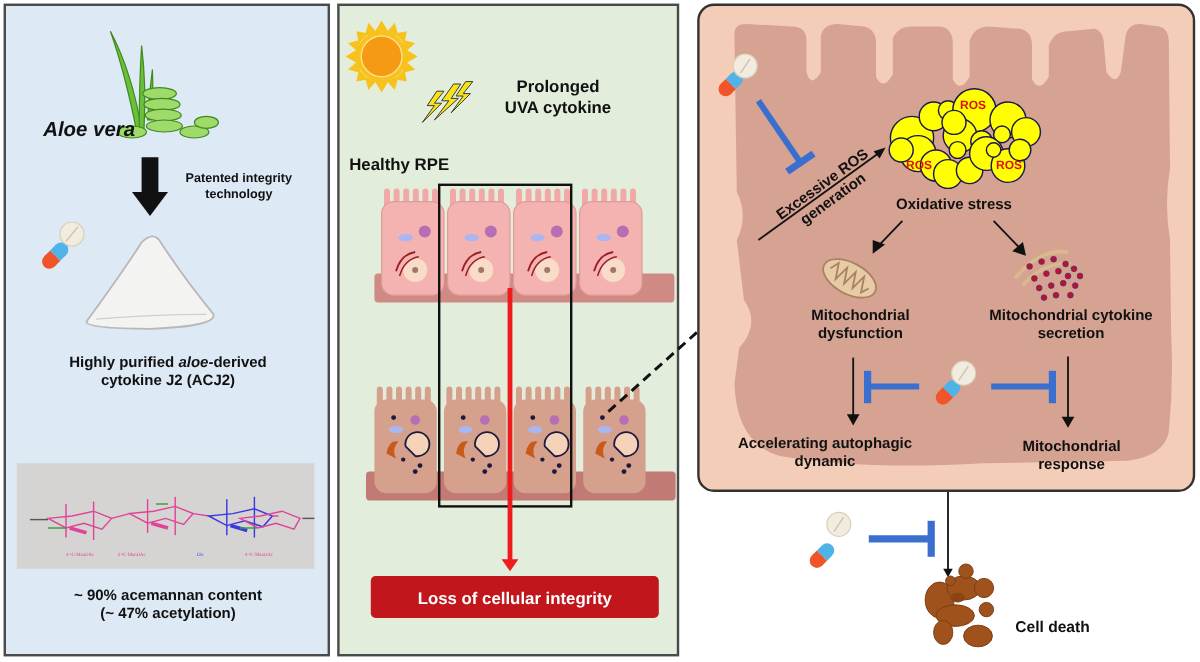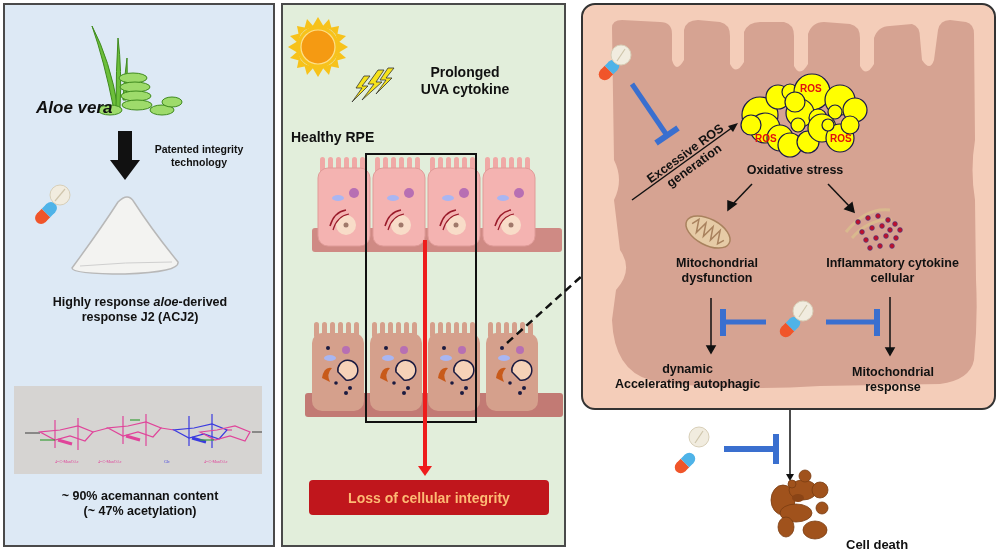--- a/index.html
+++ b/index.html
@@ -51,22 +51,22 @@
   <circle cx="60" cy="195" r="10" fill="#f1ecdf" stroke="#d8cfb8"></circle>
   <line x1="55" y1="201" x2="65" y2="189" stroke="#cfc5ac" stroke-width="1.2"></line>
 </svg>
 
 <svg width="1000" height="552">
   <path d="M72 268 Q100 230 118 202 Q128 192 134 202 Q152 230 178 262 Q180 272 125 274 Q72 274 72 268Z" fill="#f3f3f1" stroke="#b8b8b8" stroke-width="1.5"></path>
   <path d="M80 266 Q125 262 172 262" stroke="#cfcfcf" stroke-width="1" fill="none"></path>
 </svg>
 
 <div class="lbl" style="left:10px;top:295px;width:260px;font-size:12.5px;">
-  <div><span>Highly response </span><i>aloe</i><span>-derived</span></div>
-  <div>response J2 (ACJ2)</div>
+  <div><span>Highly purified </span><i>aloe</i><span>-derived</span></div>
+  <div>cytokine J2 (ACJ2)</div>
 </div>
 
 <div class="abs" style="left:14px;top:386px;width:248px;height:88px;background:#d6d4d2;"></div>
 <svg width="1000" height="552">
   <g stroke-width="1.2" fill="none">
     <line x1="25" y1="433" x2="40" y2="433" stroke="#555"></line>
     <g stroke="#e0449a">
       <path d="M40 432 L55 440 L70 436 L85 441 L93 432 L78 426 L60 430Z"></path>
       <line x1="55" y1="420" x2="55" y2="448"></line>
         <line x1="78" y1="418" x2="78" y2="450"></line>
@@ -282,21 +282,21 @@
       <circle cx="520" cy="393" r="2" fill="#1a1a40"></circle>
     </g>
   </svg>
 
 <div class="abs" style="left:365px;top:153px;width:112px;height:270px;border:2px solid #111;box-sizing:border-box;"></div>
 
 <svg width="1000" height="552">
   <line x1="425" y1="240" x2="425" y2="467" stroke="#ee1c1c" stroke-width="4"></line>
   <polygon points="418,466 432,466 425,476" fill="#ee1c1c"></polygon>
 </svg>
-<div class="abs" style="left:309px;top:480px;width:240px;height:35px;background:#c0161c;border-radius:4px;color:#fdba74;font-weight:bold;font-size:14px;display:flex;align-items:center;justify-content:center;">Loss of cellular integrity</div>
+<div class="abs" style="left:309px;top:480px;width:240px;height:35px;background:#c0161c;border-radius:4px;color:#ffffff;font-weight:bold;font-size:14px;display:flex;align-items:center;justify-content:center;">Loss of cellular integrity</div>
 
 <svg width="1000" height="552">
   <line x1="507" y1="343" x2="622" y2="240" stroke="#111" stroke-width="2.5" stroke-dasharray="8,5"></line>
 </svg>
 
 <div class="panel" id="p3"></div>
 <svg width="1000" height="552">
   <path d="M612 28 Q612 20 622 20 L660 22 Q672 22 672 34 L672 60 Q676 74 684 60 L684 30 Q686 20 698 20 L720 22 Q730 24 730 36 L730 64 Q736 76 744 62 L744 32 Q748 22 760 22 L784 22 Q794 24 794 36 L794 66 Q800 78 808 64 L808 34 Q812 22 824 22 L850 24 Q860 26 860 38 L860 66 Q866 78 874 64 L874 38 Q878 26 890 26 L912 24 Q920 26 920 38 L922 60 Q930 72 934 60 L938 30 Q940 20 950 20 L966 22 Q974 24 974 34 L975 140 Q970 170 975 200 L976 280 Q978 320 974 360 Q970 380 940 384 L820 386 Q720 392 650 380 Q614 370 612 320 L616 290 Q634 270 620 250 L614 200 Q624 180 614 160 Z" fill="#d6a392"></path>
 </svg>
 
@@ -392,44 +392,44 @@
     <circle cx="880" cy="246" r="2.4" fill="#c0102a" stroke="#3a3a8a" stroke-width="0.6"></circle>
     <circle cx="870" cy="248" r="2.4" fill="#c0102a" stroke="#3a3a8a" stroke-width="0.6"></circle>
     <circle cx="892" cy="246" r="2.4" fill="#c0102a" stroke="#3a3a8a" stroke-width="0.6"></circle>
   </svg>
 
 <div class="lbl" style="left:662px;top:256px;width:110px;font-size:12.5px;">
   <div>Mitochondrial</div>
   <div>dysfunction</div>
 </div>
 <div class="lbl" style="left:805px;top:256px;width:175px;font-size:12.5px;">
-  <div>Inflammatory cytokine</div>
-  <div>cellular</div>
+  <div>Mitochondrial cytokine</div>
+  <div>secretion</div>
 </div>
 
 <svg width="1000" height="552">
   <line x1="724" y1="322" x2="766" y2="322" stroke="#3a6fcf" stroke-width="5"></line>
   <line x1="723" y1="309" x2="723" y2="336" stroke="#3a6fcf" stroke-width="6"></line>
   <line x1="826" y1="322" x2="876" y2="322" stroke="#3a6fcf" stroke-width="5"></line>
   <line x1="877" y1="309" x2="877" y2="336" stroke="#3a6fcf" stroke-width="6"></line>
 </svg>
 <svg width="1000" height="552">
   <g transform="translate(790,327) rotate(-45)">
     <rect x="-12" y="-6" width="12" height="12" rx="6" fill="#f0552a"></rect>
       <rect x="-6" y="-6" width="6" height="12" fill="#f0552a"></rect>
     <rect x="0" y="-6" width="12" height="12" rx="6" fill="#4fb3e8"></rect>
       <rect x="0" y="-6" width="6" height="12" fill="#4fb3e8"></rect>
   </g>
   <circle cx="803" cy="311" r="10" fill="#f1ecdf" stroke="#d8cfb8"></circle>
   <line x1="799" y1="317" x2="807" y2="305" stroke="#cfc5ac" stroke-width="1.2"></line>
 </svg>
 
 <div class="lbl" style="left:600px;top:362px;width:175px;font-size:12.5px;">
+  <div>Accelerating autophagic</div>
   <div>dynamic</div>
-  <div>Accelerating autophagic</div>
 </div>
 <div class="lbl" style="left:838px;top:365px;width:110px;font-size:12.5px;">
   <div>Mitochondrial</div>
   <div>response</div>
 </div>
 
 <svg width="1000" height="552">
   <line x1="790" y1="410" x2="790" y2="475" stroke="#111" stroke-width="1.5"></line>
   <polygon points="786,474 794,474 790,481" fill="#111"></polygon>
 </svg>
@@ -454,13 +454,13 @@
     <circle cx="805" cy="476" r="6"></circle>
     <circle cx="820" cy="490" r="8"></circle>
     <ellipse cx="796" cy="513" rx="16" ry="9"></ellipse>
     <ellipse cx="815" cy="530" rx="12" ry="9"></ellipse>
     <ellipse cx="786" cy="527" rx="8" ry="10"></ellipse>
     <circle cx="822" cy="508" r="6"></circle>
     <circle cx="792" cy="484" r="4"></circle>
   </g>
   <ellipse cx="798" cy="498" rx="6" ry="4" fill="#8a4416"></ellipse>
 </svg>
-<div class="lbl" style="left:846px;top:515px;font-size:13px;margin-top:22px;">Cell death</div>
+<div class="lbl" style="left:846px;top:515px;font-size:13px;">Cell death</div>
 
 </body></html>

